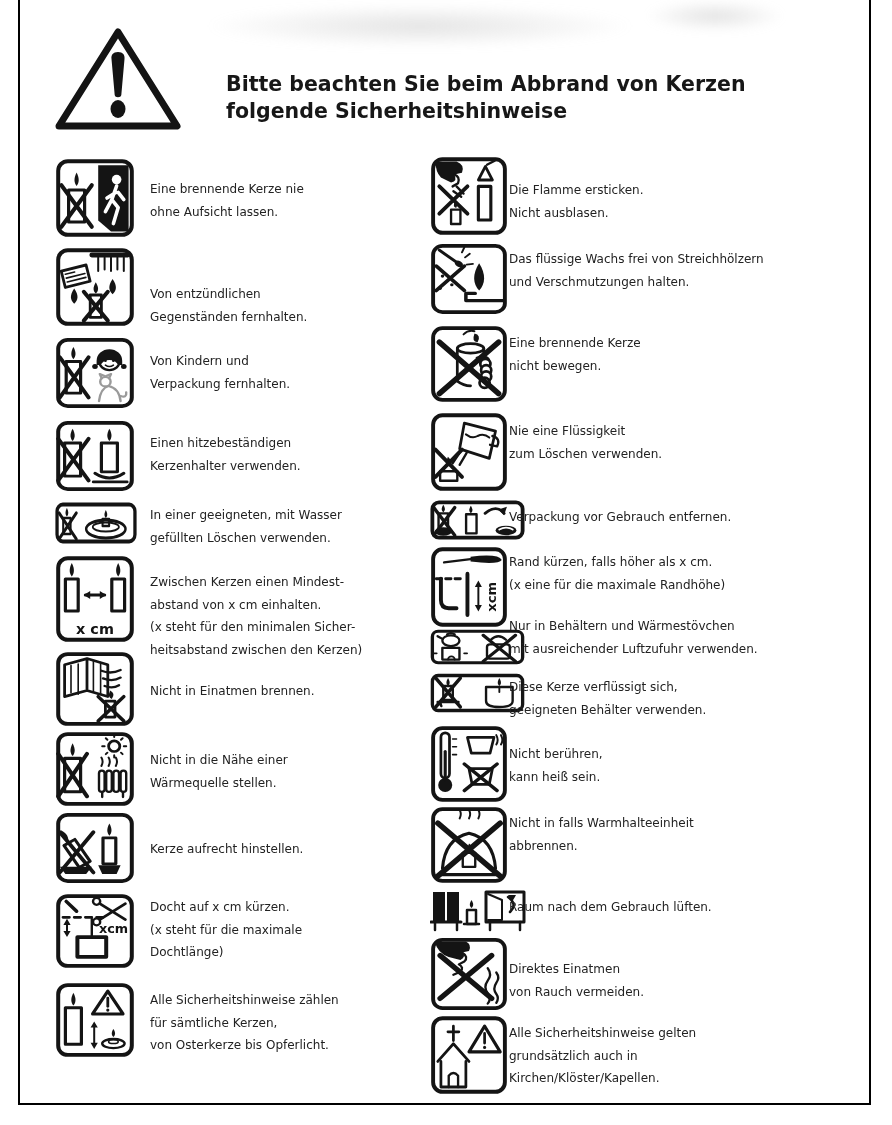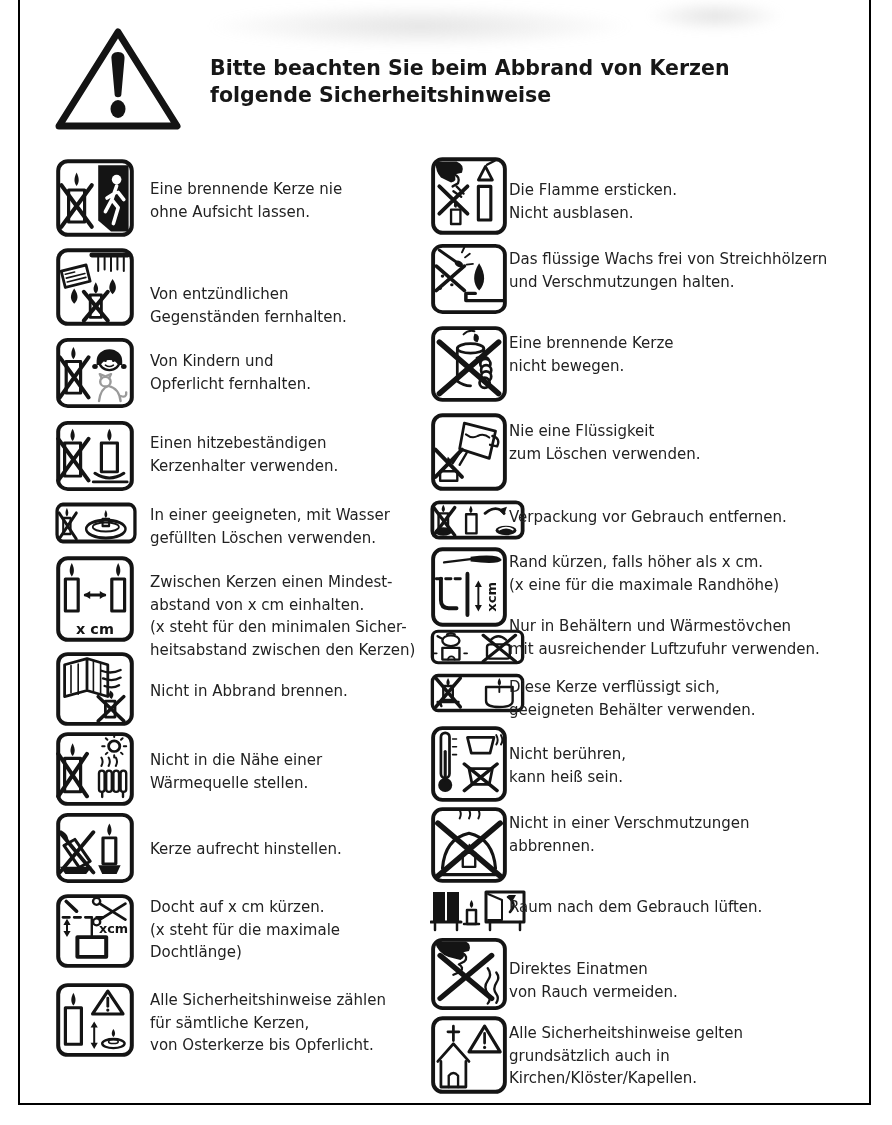--- a/index.html
+++ b/index.html
@@ -5,28 +5,28 @@
   html,body{margin:0;padding:0;background:#fff;}
   body{width:892px;height:1125px;position:relative;overflow:hidden;
        font-family:"DejaVu Sans","Liberation Sans",sans-serif;color:#1c1c1c;}
   .frame{position:absolute;left:18px;top:-10px;width:853px;height:1115px;
          border:2px solid #000;box-sizing:border-box;}
   .smudge{position:absolute;border-radius:50%;filter:blur(4px);
           background:radial-gradient(ellipse,rgba(185,185,185,.38),rgba(185,185,185,0) 70%);}
   .s1{left:205px;top:4px;width:430px;height:44px;}
   .s2{left:645px;top:0px;width:140px;height:32px;}
   .warn-tri{position:absolute;left:53px;top:26px;}
-  .title{position:absolute;left:210px;top:55px;margin:0;
+  .title{position:absolute;left:210px;top:55px;margin:16px;
          font-size:20.5px;line-height:27px;font-weight:bold;color:#171717;
          white-space:pre-line;letter-spacing:0;}
   .item{position:absolute;}
   .col-l{left:55px;}
   .col-r{left:430px;}
   .pictogram{position:absolute;left:0;top:0;}
-  .txt{position:absolute;white-space:pre-line;font-size:15px;line-height:22.5px;color:#222;}
+  .txt{position:absolute;white-space:pre-line;font-size:12px;line-height:22.5px;color:#222;}
   .col-l .txt{left:95px;width:330px;}
   .col-r .txt{left:79px;width:360px;}
 </style>
 </head>
 <body>
 
 <div class="frame"></div>
 <div class="smudge s1"></div>
 <div class="smudge s2"></div>
 
@@ -91,21 +91,21 @@
       <path d="M63 39 q5 4 10 0" stroke-width="2"></path>
       <g stroke="#9a9a9a" stroke-width="3">
         <circle cx="63" cy="62" r="6.5"></circle>
         <path d="M58.5 57.5 l-2.5 -6 l6 2.5 M67.5 57.5 l2.5 -6 l-6 2.5"></path>
         <path d="M55 89 q2 -18 12 -21 q13 3 15 21"></path>
         <path d="M82 82 q8 3 7 -5"></path>
       </g>
     </g>
   </svg>
   <div class="txt" style="top:13px">Von Kindern und
-Opferlicht fernhalten.</div>
+Verpackung fernhalten.</div>
 </div>
 
 <div class="item col-l" style="top:420px">
   <svg class="pictogram" width="80" height="72" viewBox="0 0 100 100" preserveAspectRatio="none">
     <g fill="none" stroke="#141414" stroke-width="4" stroke-linecap="round" stroke-linejoin="round">
       <rect x="4" y="4" width="92" height="92" rx="12" stroke-width="5"></rect>
       <path d="M22 12 C26 20 25 25 22 29 C19 25 18 20 22 12Z" fill="#141414" stroke="none"></path>
       <rect x="12" y="32" width="20" height="46"></rect>
       <path d="M4 26 L42 84 M42 26 L4 84" stroke-width="5"></path>
       <path d="M68 12 C72 20 71 25 68 29 C65 25 64 20 68 12Z" fill="#141414" stroke="none"></path>
@@ -159,21 +159,21 @@
     <g fill="none" stroke="#141414" stroke-width="3.5" stroke-linecap="round" stroke-linejoin="round">
       <rect x="4" y="4" width="92" height="92" rx="12" stroke-width="5"></rect>
       <path d="M12 18 L40 10 V52 L12 60 Z M40 10 L66 18 V60 L40 52 Z"></path>
       <path d="M20 19 V55 M29 17 V57 M48 13 V54 M57 15 V57" stroke-width="2"></path>
       <path d="M58 26 q12 5 24 -1 M60 36 q12 5 22 -1 M62 46 q10 4 18 -1" stroke-width="3"></path>
       <path d="M69 52 q7 4 2 11 q-6 -2 -2 -11Z" fill="#141414" stroke="none"></path>
       <rect x="63" y="66" width="12" height="21"></rect>
       <path d="M54 60 L86 92 M86 60 L54 92" stroke-width="4.5"></path>
     </g>
   </svg>
-  <div class="txt" style="top:29px">Nicht in Abbrand brennen.</div>
+  <div class="txt" style="top:29px">Nicht in Einatmen brennen.</div>
 </div>
 
 <div class="item col-l" style="top:731px">
   <svg class="pictogram" width="80" height="76" viewBox="0 0 100 100" preserveAspectRatio="none">
     <g fill="none" stroke="#141414" stroke-width="4" stroke-linecap="round" stroke-linejoin="round">
       <rect x="4" y="4" width="92" height="92" rx="12" stroke-width="5"></rect>
       <path d="M22 16 C26 24 25 29 22 33 C19 29 18 24 22 16Z" fill="#141414" stroke="none"></path>
       <rect x="12" y="36" width="20" height="44"></rect>
       <path d="M4 30 L40 86 M40 30 L4 86" stroke-width="5"></path>
       <circle cx="74" cy="20" r="7" stroke-width="3.5"></circle>
@@ -420,21 +420,21 @@
     <g fill="none" stroke="#141414" stroke-width="4" stroke-linecap="round" stroke-linejoin="round">
       <rect x="4" y="4" width="92" height="92" rx="12" stroke-width="5"></rect>
       <path d="M38 16 q3 -6 0 -11 M50 16 q3 -6 0 -11 M62 16 q3 -6 0 -11" stroke-width="2.5"></path>
       <path d="M16 80 Q19 42 50 35 Q81 42 84 80"></path>
       <line x1="12" y1="88" x2="88" y2="88"></line>
       <path d="M50 48 q5 3 1.5 9 q-5 -1.5 -1.5 -9Z" fill="#141414" stroke="none"></path>
       <rect x="42" y="60" width="16" height="18" stroke-width="3"></rect>
       <path d="M10 22 L90 90 M90 22 L10 90" stroke-width="7"></path>
     </g>
   </svg>
-  <div class="txt" style="top:6px">Nicht in einer Verschmutzungen
+  <div class="txt" style="top:6px">Nicht in falls Warmhalteeinheit
 abbrennen.</div>
 </div>
 
 <div class="item col-r" style="top:888px">
   <svg class="pictogram" width="100" height="44" viewBox="0 0 100 44" preserveAspectRatio="none">
     <g fill="none" stroke="#141414" stroke-width="2.5" stroke-linecap="round" stroke-linejoin="round">
       <rect x="3" y="4" width="26" height="30" fill="#141414" stroke="none"></rect>
       <line x1="16" y1="4" x2="16" y2="34" stroke="#fff" stroke-width="2"></line>
       <line x1="1" y1="34" x2="31" y2="34" stroke-width="3"></line>
       <path d="M5 34 V42 M27 34 V42" stroke-width="2.5"></path>

